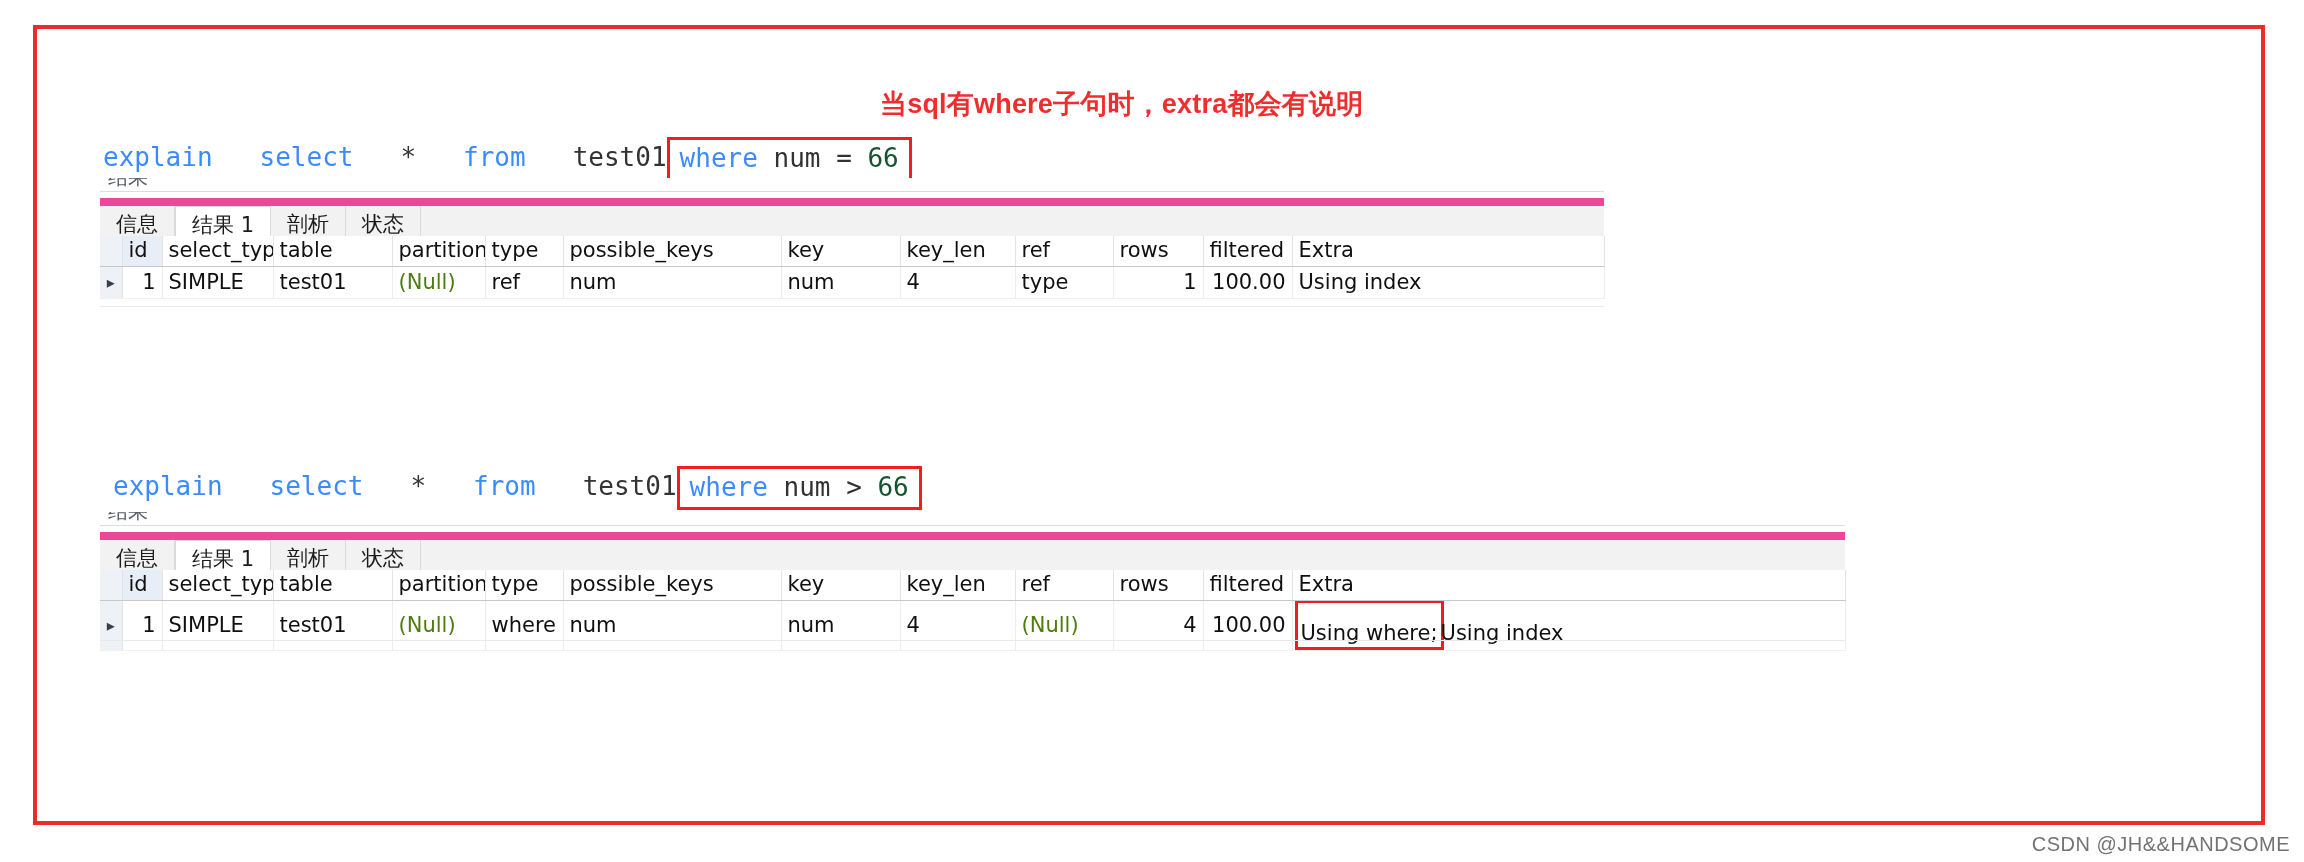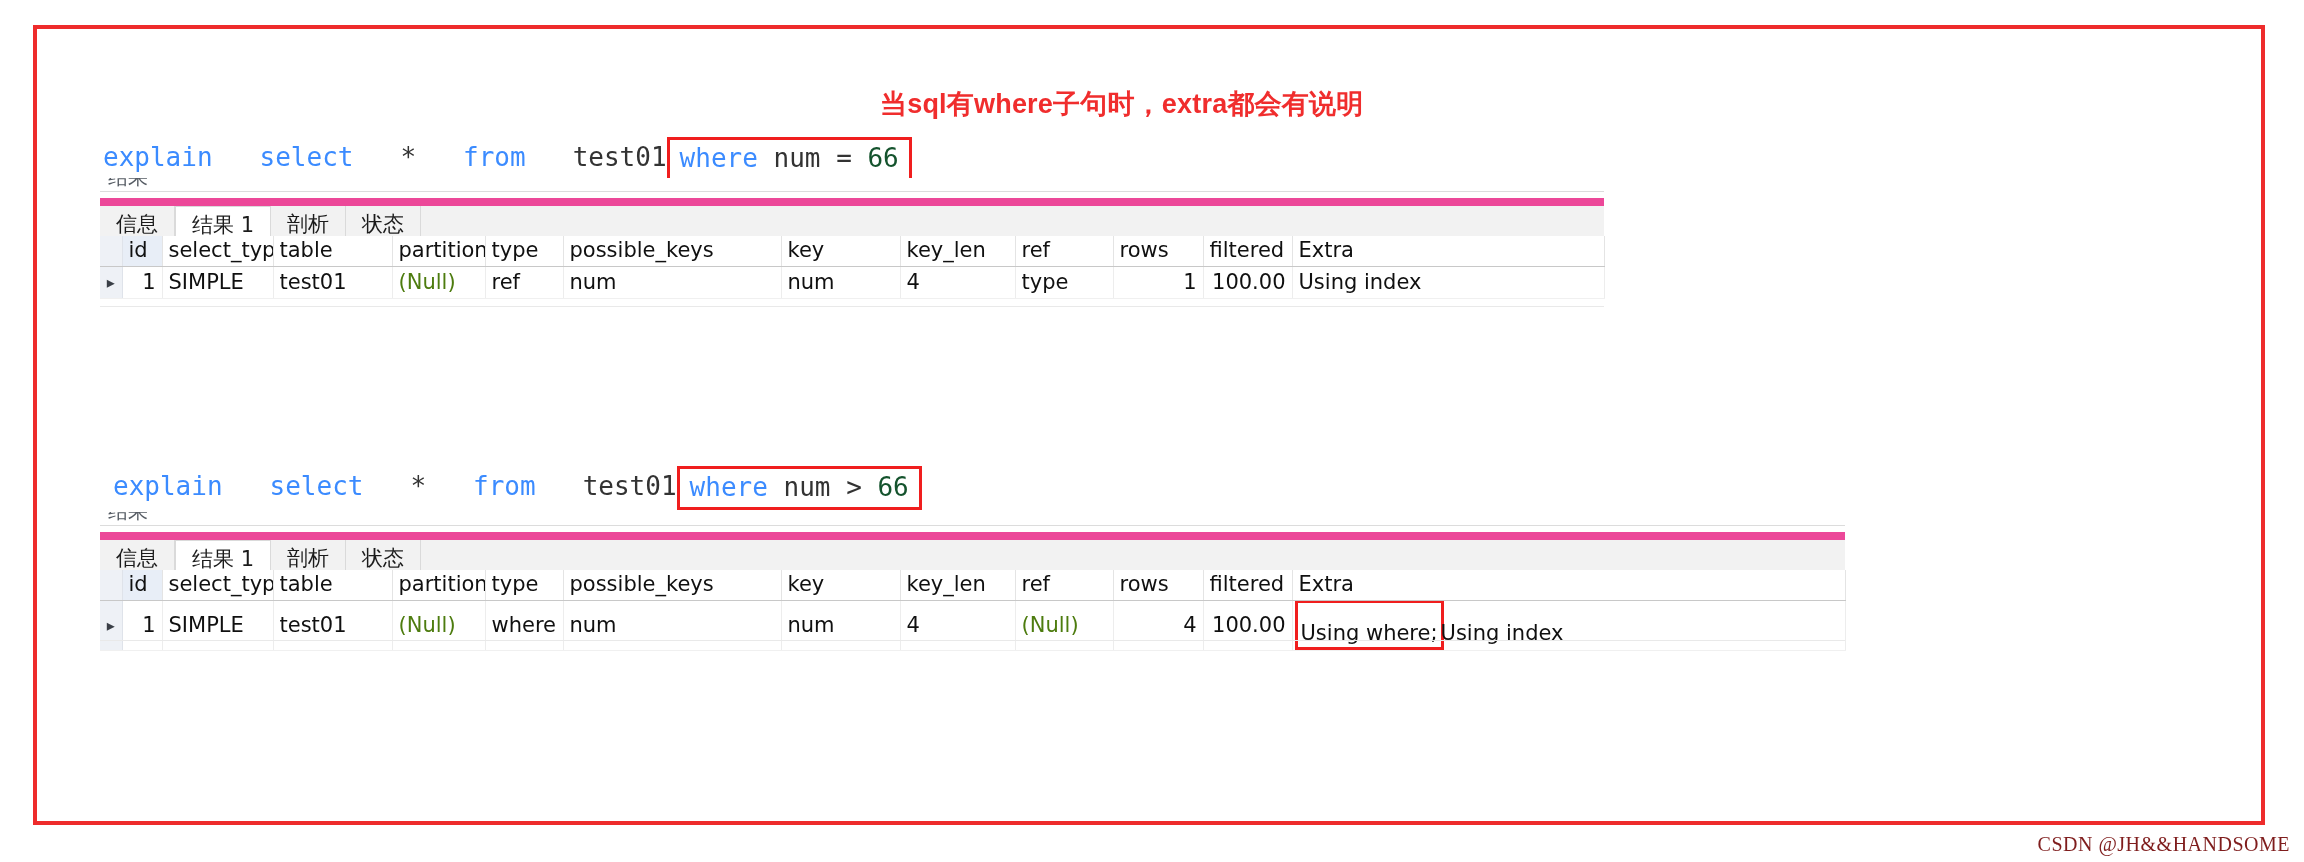--- a/index.html
+++ b/index.html
@@ -181,22 +181,22 @@
     height: 1px;
     background: #e9e9e9;
   }
 
   
   #watermark {
     position: absolute;
     right: 14px;
     bottom: 6px;
     font-size: 20px;
-    color: #7f1d1d;
-    font-family: Liberation Serif, serif;
+    color: #737373;
+    font-family: Liberation Sans, sans-serif;
     letter-spacing: 0.5px;
     white-space: nowrap;
   }
 </style>
 </head>
 <body>
 
 <div id="red-frame"></div>
 
 <div id="annotation-title">当sql有where子句时，extra都会有说明</div>

